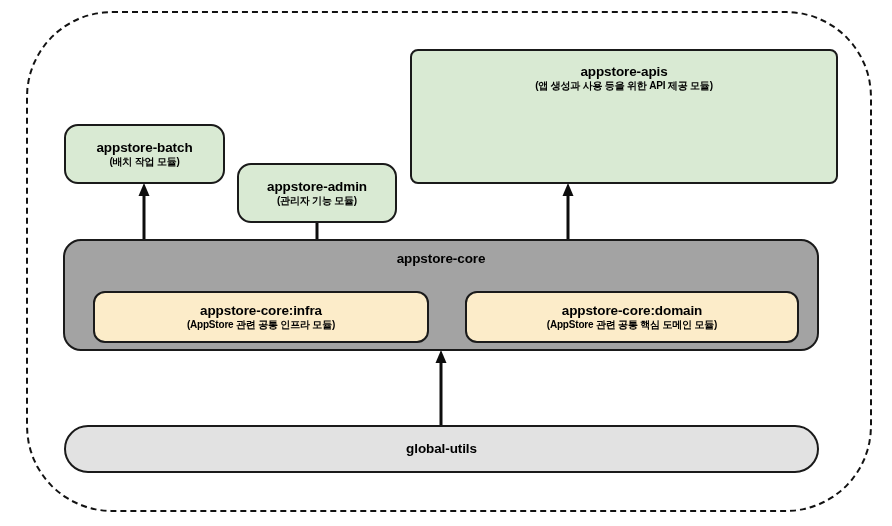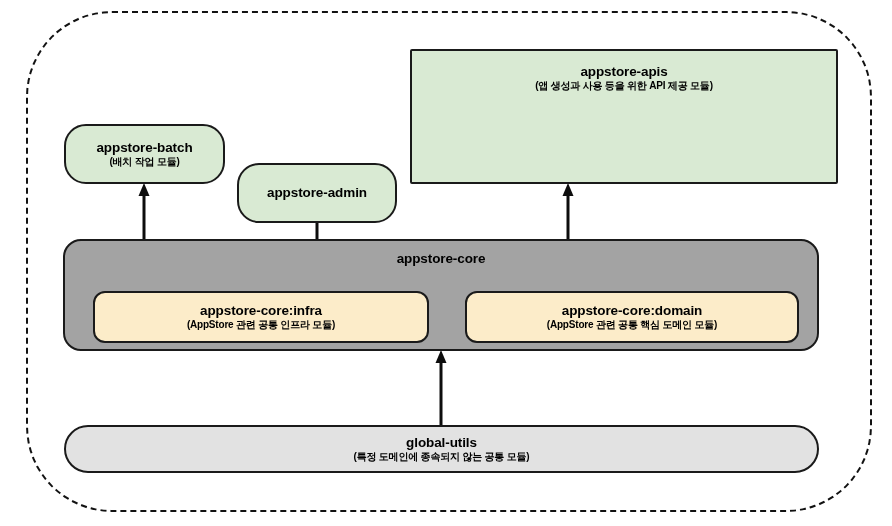--- a/index.html
+++ b/index.html
@@ -27,21 +27,21 @@
     border: 2.5px dashed #111111;
     border-radius: 86px;
     box-sizing: border-box;
     background: transparent;
   }
   
   .module {
     position: absolute;
     box-sizing: border-box;
     border: 2px solid #1a1a1a;
-    border-radius: 22px;
+    border-radius: 14px;
     display: flex;
     flex-direction: column;
     align-items: center;
     text-align: center;
     color: #000000;
     line-height: 1.28;
   }
   .module .m-title {
     font-weight: bold;
     font-size: 13.5px;
@@ -54,21 +54,21 @@
     letter-spacing: -0.2px;
     white-space: nowrap;
   }
   
   #box-apis {
     left: 410px;
     top: 49px;
     width: 428px;
     height: 135px;
     background: #d9ead3;
-    border-radius: 2px;
+    border-radius: 8px;
     justify-content: flex-start;
     padding-top: 12px;
   }
   #box-batch {
     left: 64px;
     top: 124px;
     width: 161px;
     height: 60px;
     background: #d9ead3;
     justify-content: center;
@@ -168,34 +168,34 @@
     <div class="m-sub">(앱 생성과 사용 등을 위한 API 제공 모듈)</div>
   </div>
 
   <div class="module" id="box-batch">
     <div class="m-title">appstore-batch</div>
     <div class="m-sub">(배치 작업 모듈)</div>
   </div>
 
   <div class="module" id="box-admin">
     <div class="m-title">appstore-admin</div>
+    <div class="m-sub">(관리자 기능 모듈)</div>
   </div>
 
   <div class="module" id="box-core">
     <div class="m-title">appstore-core</div>
   </div>
 
   <div class="module" id="box-core-domain">
     <div class="m-title">appstore-core:domain</div>
     <div class="m-sub">(AppStore 관련 공통 핵심 도메인 모듈)</div>
   </div>
 
   <div class="module" id="box-core-infra">
     <div class="m-title">appstore-core:infra</div>
     <div class="m-sub">(AppStore 관련 공통 인프라 모듈)</div>
   </div>
 
   <div class="module" id="box-global-utils">
     <div class="m-title">global-utils</div>
-    <div class="m-sub">(특정 도메인에 종속되지 않는 공통 모듈)</div>
   </div>
 
 </div>
 
 </body></html>

